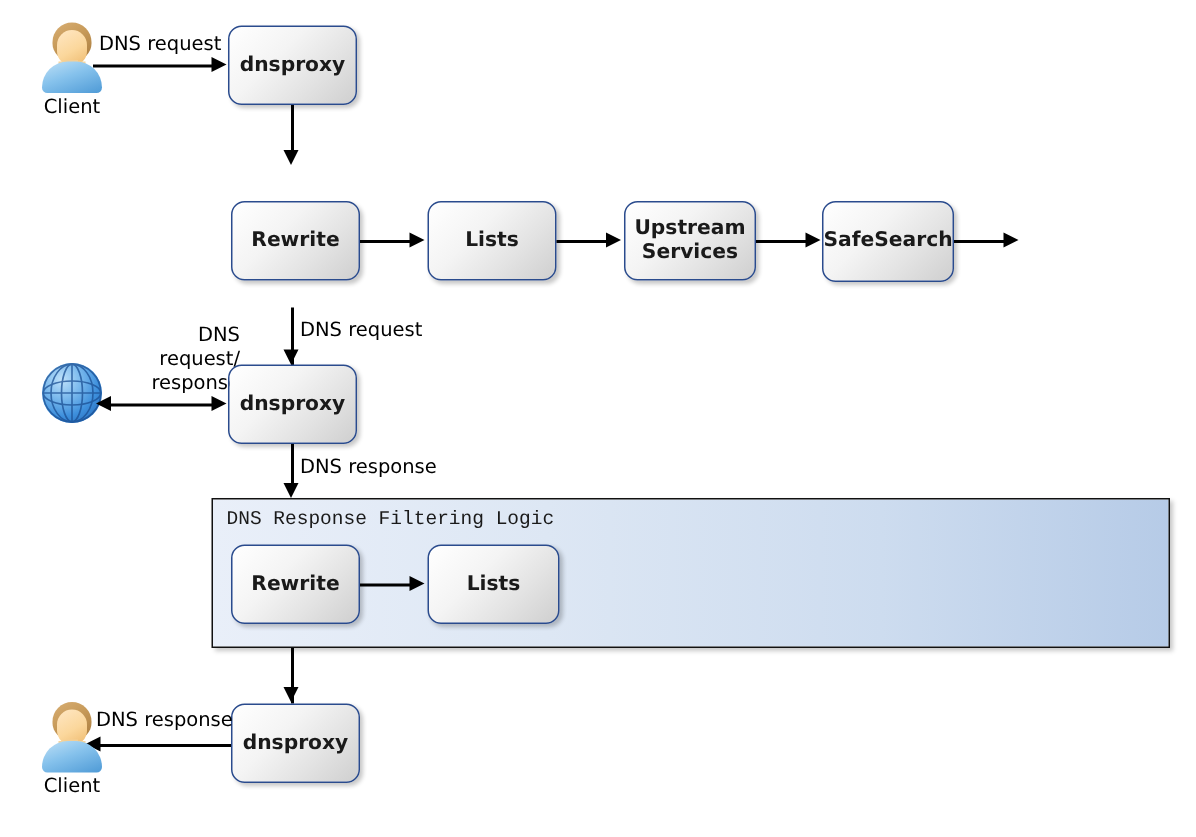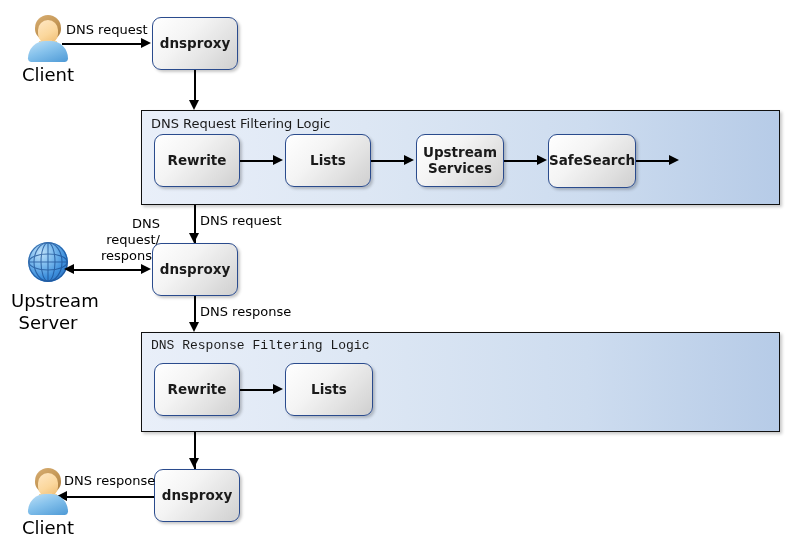--- a/index.html
+++ b/index.html
@@ -50,21 +50,21 @@
 
   
   .lbl{
     position:absolute;font-size:13px;color:#000;white-space:pre;
     line-height:1.22;
   }
   .lbl.center{text-align:center;}
 
   
   .actor{position:absolute;text-align:center;width:74px;}
-  .actor .cap{font-size:18px;line-height:1.2;color:#000;margin-top:2px;white-space:pre;}
+  .actor .cap{font-size:13px;line-height:1.2;color:#000;margin-top:2px;white-space:pre;}
 
   .person{position:relative;width:48px;height:48px;margin:0 auto;}
   .person .hair{
     position:absolute;left:11px;top:1px;width:26px;height:25px;
     border-radius:13px 13px 11px 11px;
     background:linear-gradient(150deg,#d8ae73 0%,#c79a59 45%,#a87b3e 100%);
   }
   .person .face{
     position:absolute;left:14px;top:6px;width:20px;height:24px;
     border-radius:10px 10px 10px 10px;
@@ -114,23 +114,20 @@
   <div class="ln lh" style="left:62px;top:43px;width:80px;"></div>
   <div class="arrow ar-right" style="left:141px;top:38px;"></div>
 
   <div class="node" style="left:152px;top:17px;width:86px;height:53px;">
     <span>dnsproxy</span>
   </div>
 
   <div class="ln lv" style="left:194px;top:70px;height:32px;"></div>
   <div class="arrow ar-down" style="left:189px;top:100px;"></div>
 
-  <div class="group" style="left:141px;top:110px;width:639px;height:95px;">
-    <div class="group-title">DNS Request Filtering Logic</div>
-  </div>
 
   <div class="node" style="left:154px;top:134px;width:86px;height:53px;">
     <span>Rewrite</span>
   </div>
   <div class="ln lh" style="left:240px;top:160px;width:34px;"></div>
   <div class="arrow ar-right" style="left:273px;top:155px;"></div>
 
   <div class="node" style="left:285px;top:134px;width:86px;height:53px;">
     <span>Lists</span>
   </div>
@@ -162,22 +159,20 @@
         <g fill="none" stroke="#1b4f93" stroke-width="1.1" opacity="0.75">
           <circle cx="20" cy="20" r="19.2"></circle>
           <ellipse cx="20" cy="20" rx="7" ry="19.2"></ellipse>
           <ellipse cx="20" cy="20" rx="14" ry="19.2"></ellipse>
           <line x1="0.8" y1="20" x2="39.2" y2="20"></line>
           <ellipse cx="20" cy="20" rx="19.2" ry="8"></ellipse>
           <line x1="20" y1="0.8" x2="20" y2="39.2"></line>
         </g>
       </svg>
     </div>
-    <div class="cap">Upstream
-Server</div>
   </div>
 
   <div class="lbl center" style="left:76px;top:216px;width:84px;text-align:right;">DNS
 request/
 response</div>
   <div class="ln lh" style="left:72px;top:269px;width:70px;"></div>
   <div class="arrow ar-left" style="left:64px;top:264px;"></div>
   <div class="arrow ar-right" style="left:141px;top:264px;"></div>
 
   <div class="node" style="left:152px;top:243px;width:86px;height:53px;">

